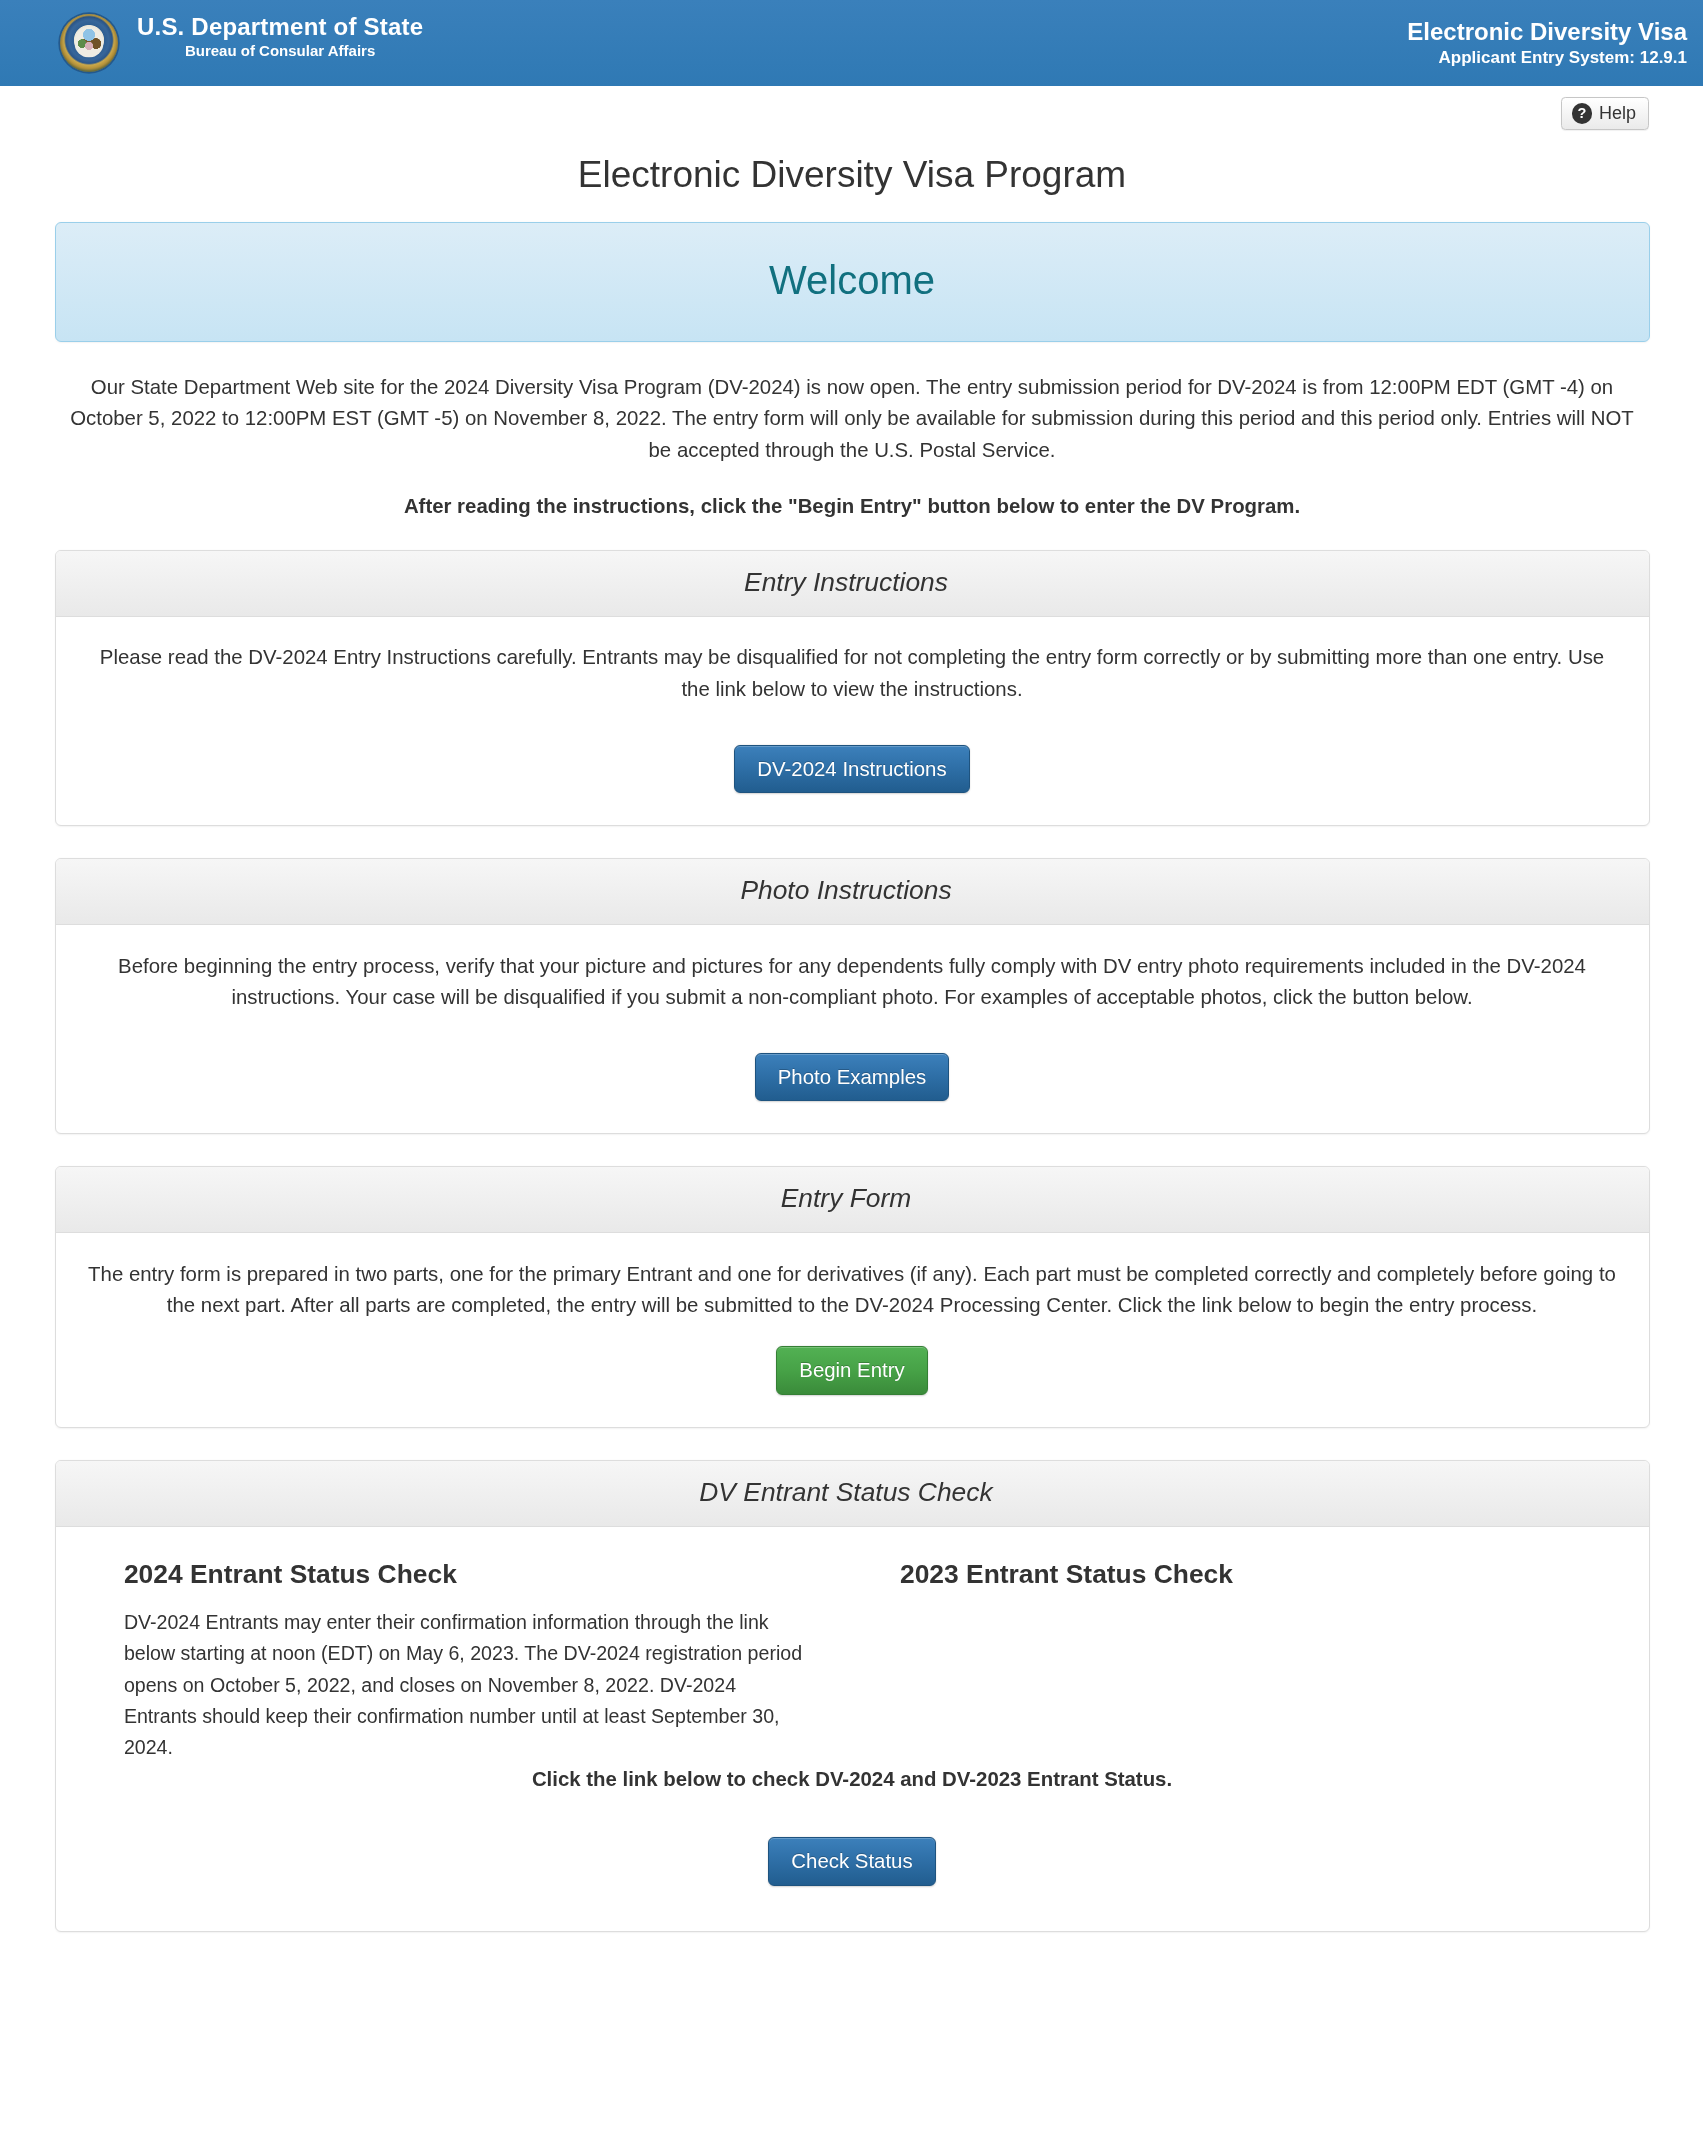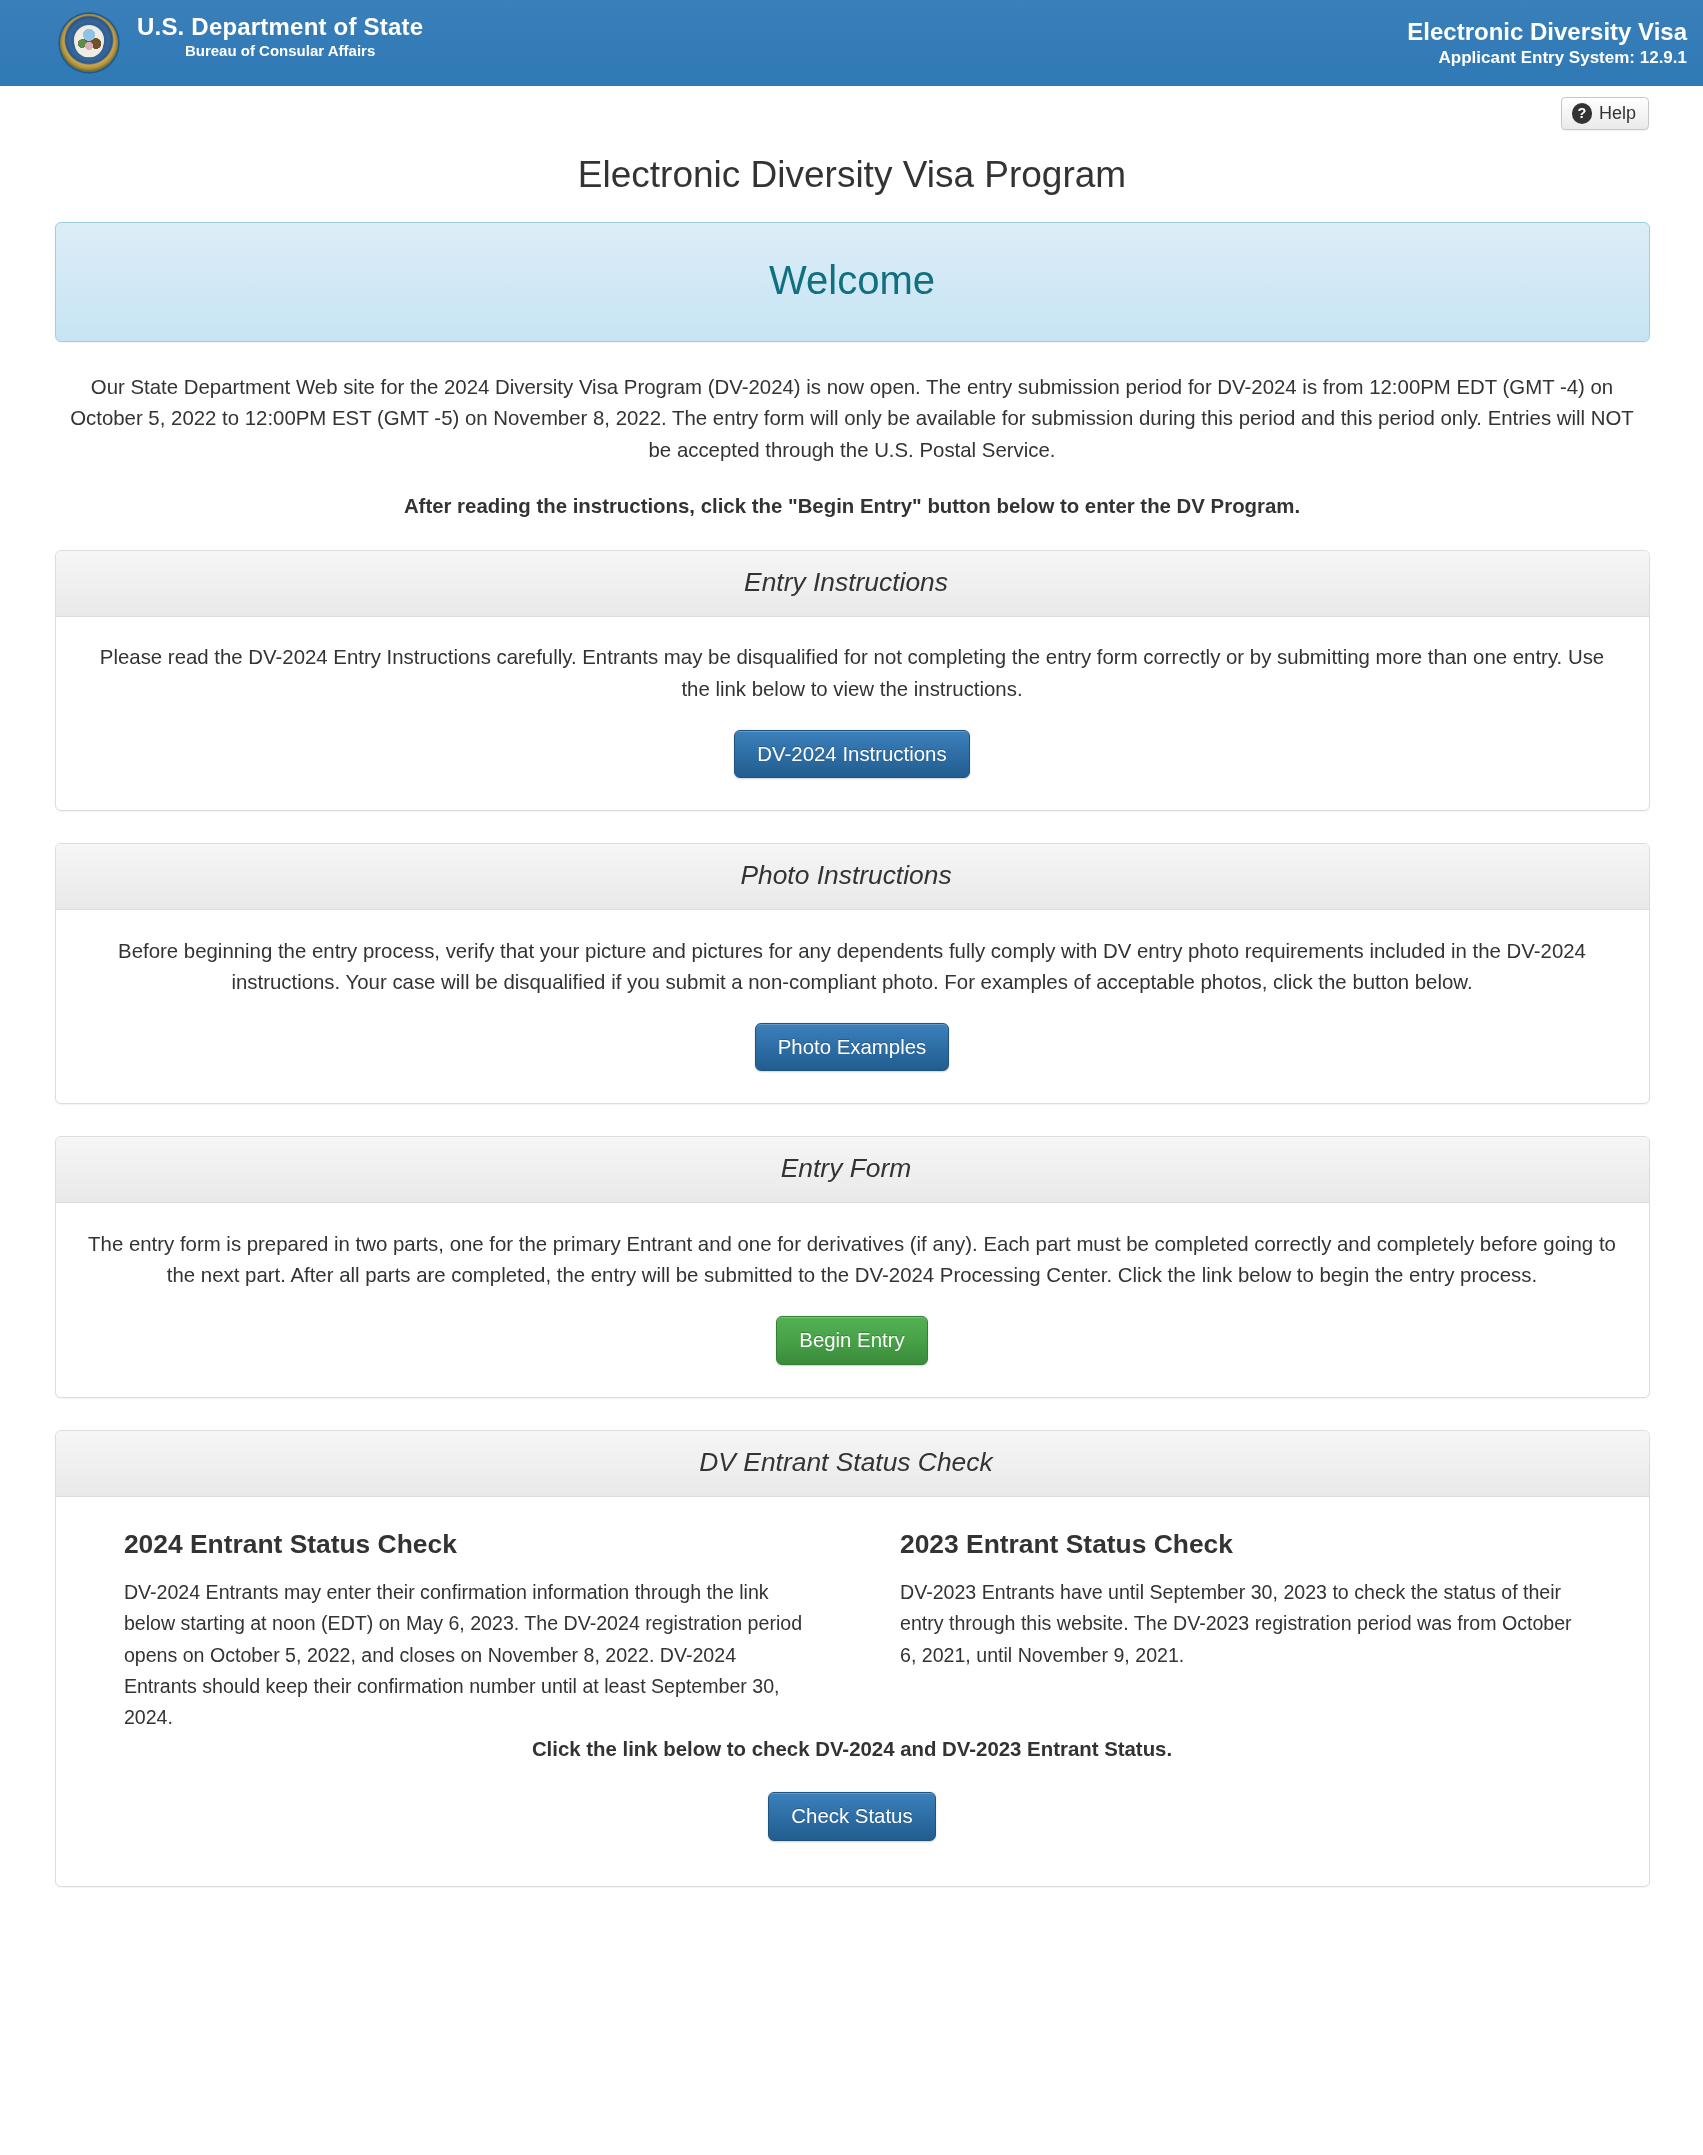--- a/index.html
+++ b/index.html
@@ -210,20 +210,21 @@
     cursor: pointer;
     padding: 12px 22px;
     border: 0.9px solid rgba(0,0,0,.18);
     text-shadow: 0 -0.9px 0 rgba(0,0,0,.22);
     box-shadow: inset 0 0.9px 0 rgba(255,255,255,.22), 0 0.9px 1.7px rgba(0,0,0,.18);
     line-height: 1.1;
   }
   .btn-blue {
     background: linear-gradient(to bottom, #3c80bb 0%, #2f70a8 45%, #215d8f 100%);
     border-color: #1e537f;
+    margin-top: 15px;
   }
   .btn-green {
     background: linear-gradient(to bottom, #52b153 0%, #47a247 50%, #3a8b3a 100%);
     border-color: #357f35;
   }
   .btn-wrap {
     margin-top: 24px;
   }
 
   
@@ -341,21 +342,20 @@
       <h3>DV Entrant Status Check</h3>
     </div>
     <div class="panel-body status-body">
       <div class="status-cols">
         <div class="status-col">
           <h4>2024 Entrant Status Check</h4>
           <p>DV-2024 Entrants may enter their confirmation information through the link below starting at noon (EDT) on May 6, 2023. The DV-2024 registration period opens on October 5, 2022, and closes on November 8, 2022. DV-2024 Entrants should keep their confirmation number until at least September 30, 2024.</p>
         </div>
         <div class="status-col">
           <h4>2023 Entrant Status Check</h4>
-          <p>DV-2023 Entrants have until September 30, 2023 to check the status of their entry through this website. The DV-2023 registration period was from October 6, 2021, until November 9, 2021.</p>
         </div>
       </div>
       <p class="status-note">Click the link below to check DV-2024 and DV-2023 Entrant Status.</p>
       <div class="status-btn-wrap">
         <button class="btn btn-blue">Check Status</button>
       </div>
     </div>
   </div>
 
   <div class="page-bottom-space"></div>

